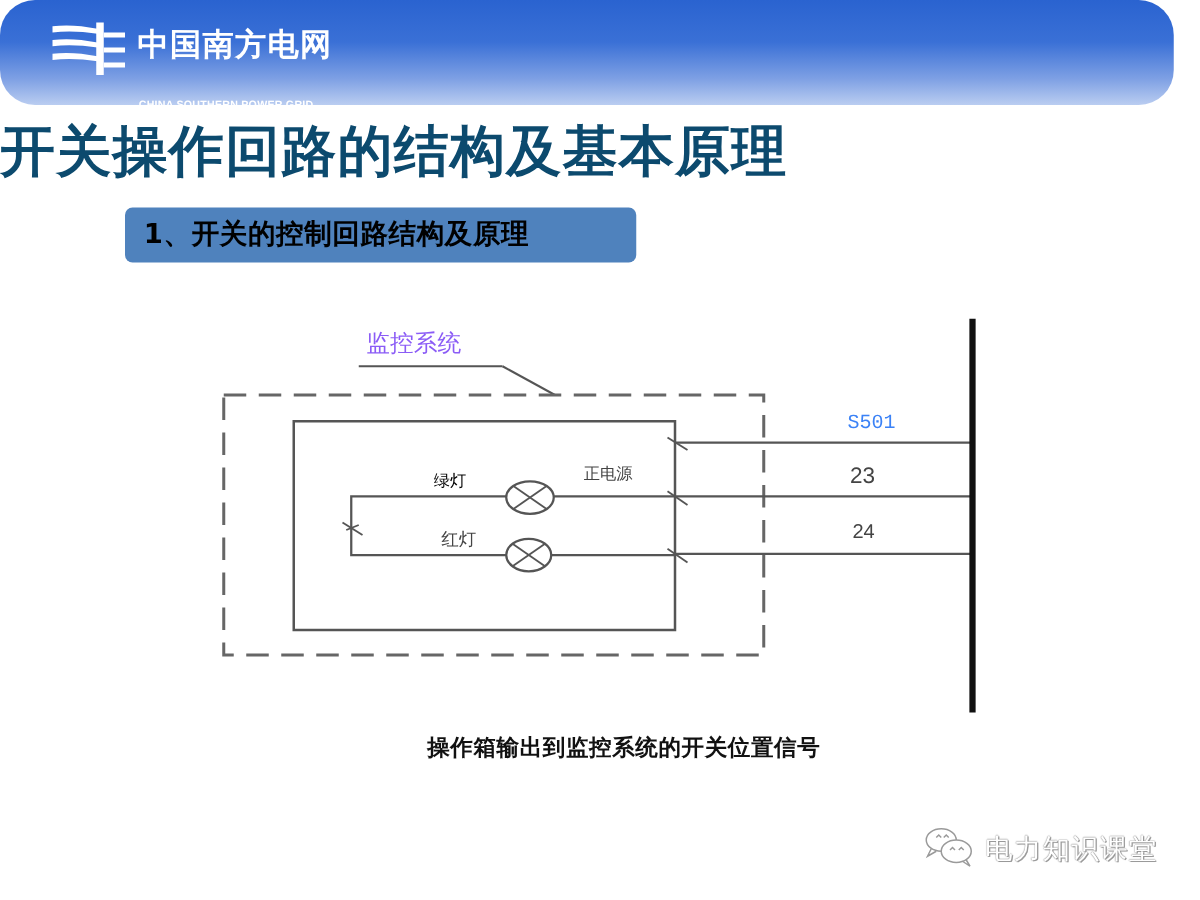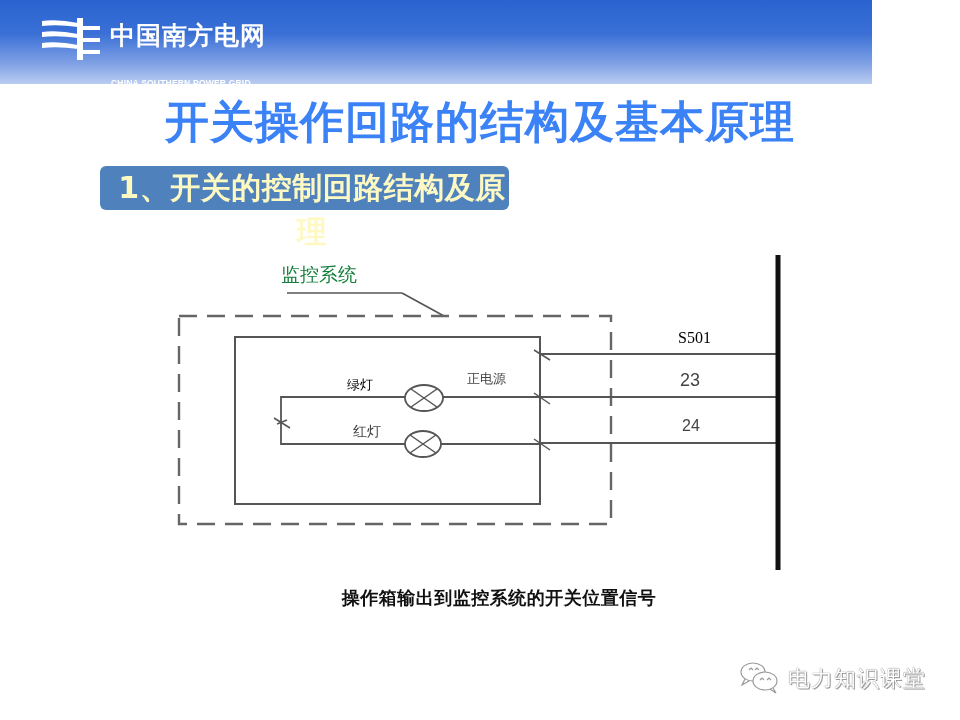--- a/index.html
+++ b/index.html
@@ -1,50 +1,51 @@
 <!DOCTYPE html>
 <html><head>
 <meta charset="utf-8">
 <style>
   * { margin: 0; padding: 0; box-sizing: border-box; }
   html, body { width: 960px; height: 720px; background: #ffffff; overflow: hidden; }
   body { position: relative; font-family: "DejaVu Sans", "Liberation Sans", sans-serif; }
 
   .header {
-    position: absolute; left: 0; top: 0; width: 872px; height: 84px;
+    position: absolute; left: 0; top: 0; width: 939px; height: 84px;
     background: linear-gradient(to bottom, #2a63d0 0%, #3a70d6 40%, #7ea0e4 75%, #bacdf1 100%);
+    border-radius: 28px;
   }
   .logo { position: absolute; left: 40px; top: 16px; width: 62px; height: 46px; }
   .logo-cn {
     position: absolute; left: 110px; top: 22px; color: #ffffff;
     font-size: 25px; font-weight: bold; letter-spacing: 1px; line-height: 28px;
   }
   .logo-en {
     position: absolute; left: 111px; top: 53px; color: #ffffff;
     font-family: "Liberation Sans", sans-serif; font-size: 8.5px; font-weight: bold;
     letter-spacing: 0.2px;
     margin-top: 25px;
   }
   .company {
     position: absolute; right: 62px; top: 34px; color: #ffffff;
     font-size: 22px; letter-spacing: 1px;
   }
 
   .main-title {
-    position: absolute; left: 0; width: 960px; top: 92px; text-align: center;
-    font-size: 44px; font-weight: bold; color: #3b82f6; letter-spacing: 1px; line-height: 60px;
+    position: absolute; left: 0; width: 960px; top: 92px; text-align: left;
+    font-size: 44px; font-weight: bold; color: #0c4a6e; letter-spacing: 1px; line-height: 60px;
   }
 
   .section-box {
     position: absolute; left: 100px; top: 166px; width: 409px; height: 44px;
     background: #4f82bd; border-radius: 6px;
   }
   .section-text {
     position: absolute; left: 15px; top: 0; line-height: 44px;
-    color: #fef9c3; font-size: 30px; font-weight: bold; letter-spacing: 0.5px; text-align: center;
+    color: #000000; font-size: 22px; font-weight: bold; letter-spacing: 0.5px; text-align: center;
   }
 
   .diagram { position: absolute; left: 0; top: 0; width: 960px; height: 720px; }
 
   .caption {
     position: absolute; left: 0; width: 960px; top: 586px; text-align: center;
     font-size: 18px; font-weight: bold; color: #111; letter-spacing: 0.5px; padding-left: 38px;
   }
 
   .watermark { position: absolute; left: 738px; top: 660px; height: 36px; }
@@ -116,25 +117,25 @@
     <line x1="540" y1="443" x2="777" y2="443" stroke-width="1.8"></line>
 
     <line x1="534" y1="350" x2="550" y2="360" stroke-width="1.5"></line>
     <line x1="534" y1="393" x2="550" y2="404" stroke-width="1.5"></line>
     <line x1="534" y1="439" x2="550" y2="450" stroke-width="1.5"></line>
   </g>
 
   <line x1="778" y1="255" x2="778" y2="570" stroke="#111" stroke-width="5"></line>
 </svg>
 
-<div style="position:absolute;left:281px;top:262px;font-size:19px;color:#15803d;font-family:'DejaVu Serif',serif;">监控系统</div>
+<div style="position:absolute;left:293px;top:262px;font-size:19px;color:#8b5cf6;font-family:'DejaVu Serif',serif;">监控系统</div>
 <div style="position:absolute;left:467px;top:346px;font-size:13px;color:#444;font-family:'DejaVu Serif',serif;margin-top:24px;">正电源</div>
 <div style="position:absolute;left:347px;top:376px;font-size:13px;color:#000000;font-family:Liberation Sans, sans-serif;">绿灯</div>
 <div style="position:absolute;left:353px;top:423px;font-size:14px;color:#444;font-family:'DejaVu Serif',serif;">红灯</div>
-<div style="position:absolute;left:678px;top:329px;font-size:16px;color:#000000;font-family:Liberation Serif, serif;">S501</div>
+<div style="position:absolute;left:678px;top:329px;font-size:16px;color:#3b82f6;font-family:Liberation Mono, monospace;">S501</div>
 <div style="position:absolute;left:680px;top:370px;font-size:18px;color:#444;font-family:'Liberation Sans',sans-serif;">23</div>
 <div style="position:absolute;left:682px;top:417px;font-size:16px;color:#444;font-family:'Liberation Sans',sans-serif;">24</div>
 
 <div class="caption">操作箱输出到监控系统的开关位置信号</div>
 
 <div class="watermark">
   <svg class="wm-icon" viewBox="0 0 46 36">
     <g fill="none" stroke="#9a9a9a" stroke-width="1.2">
       <ellipse cx="15" cy="12" rx="12" ry="9"></ellipse>
       <path d="M7 19 L4 25 L11 21"></path>

